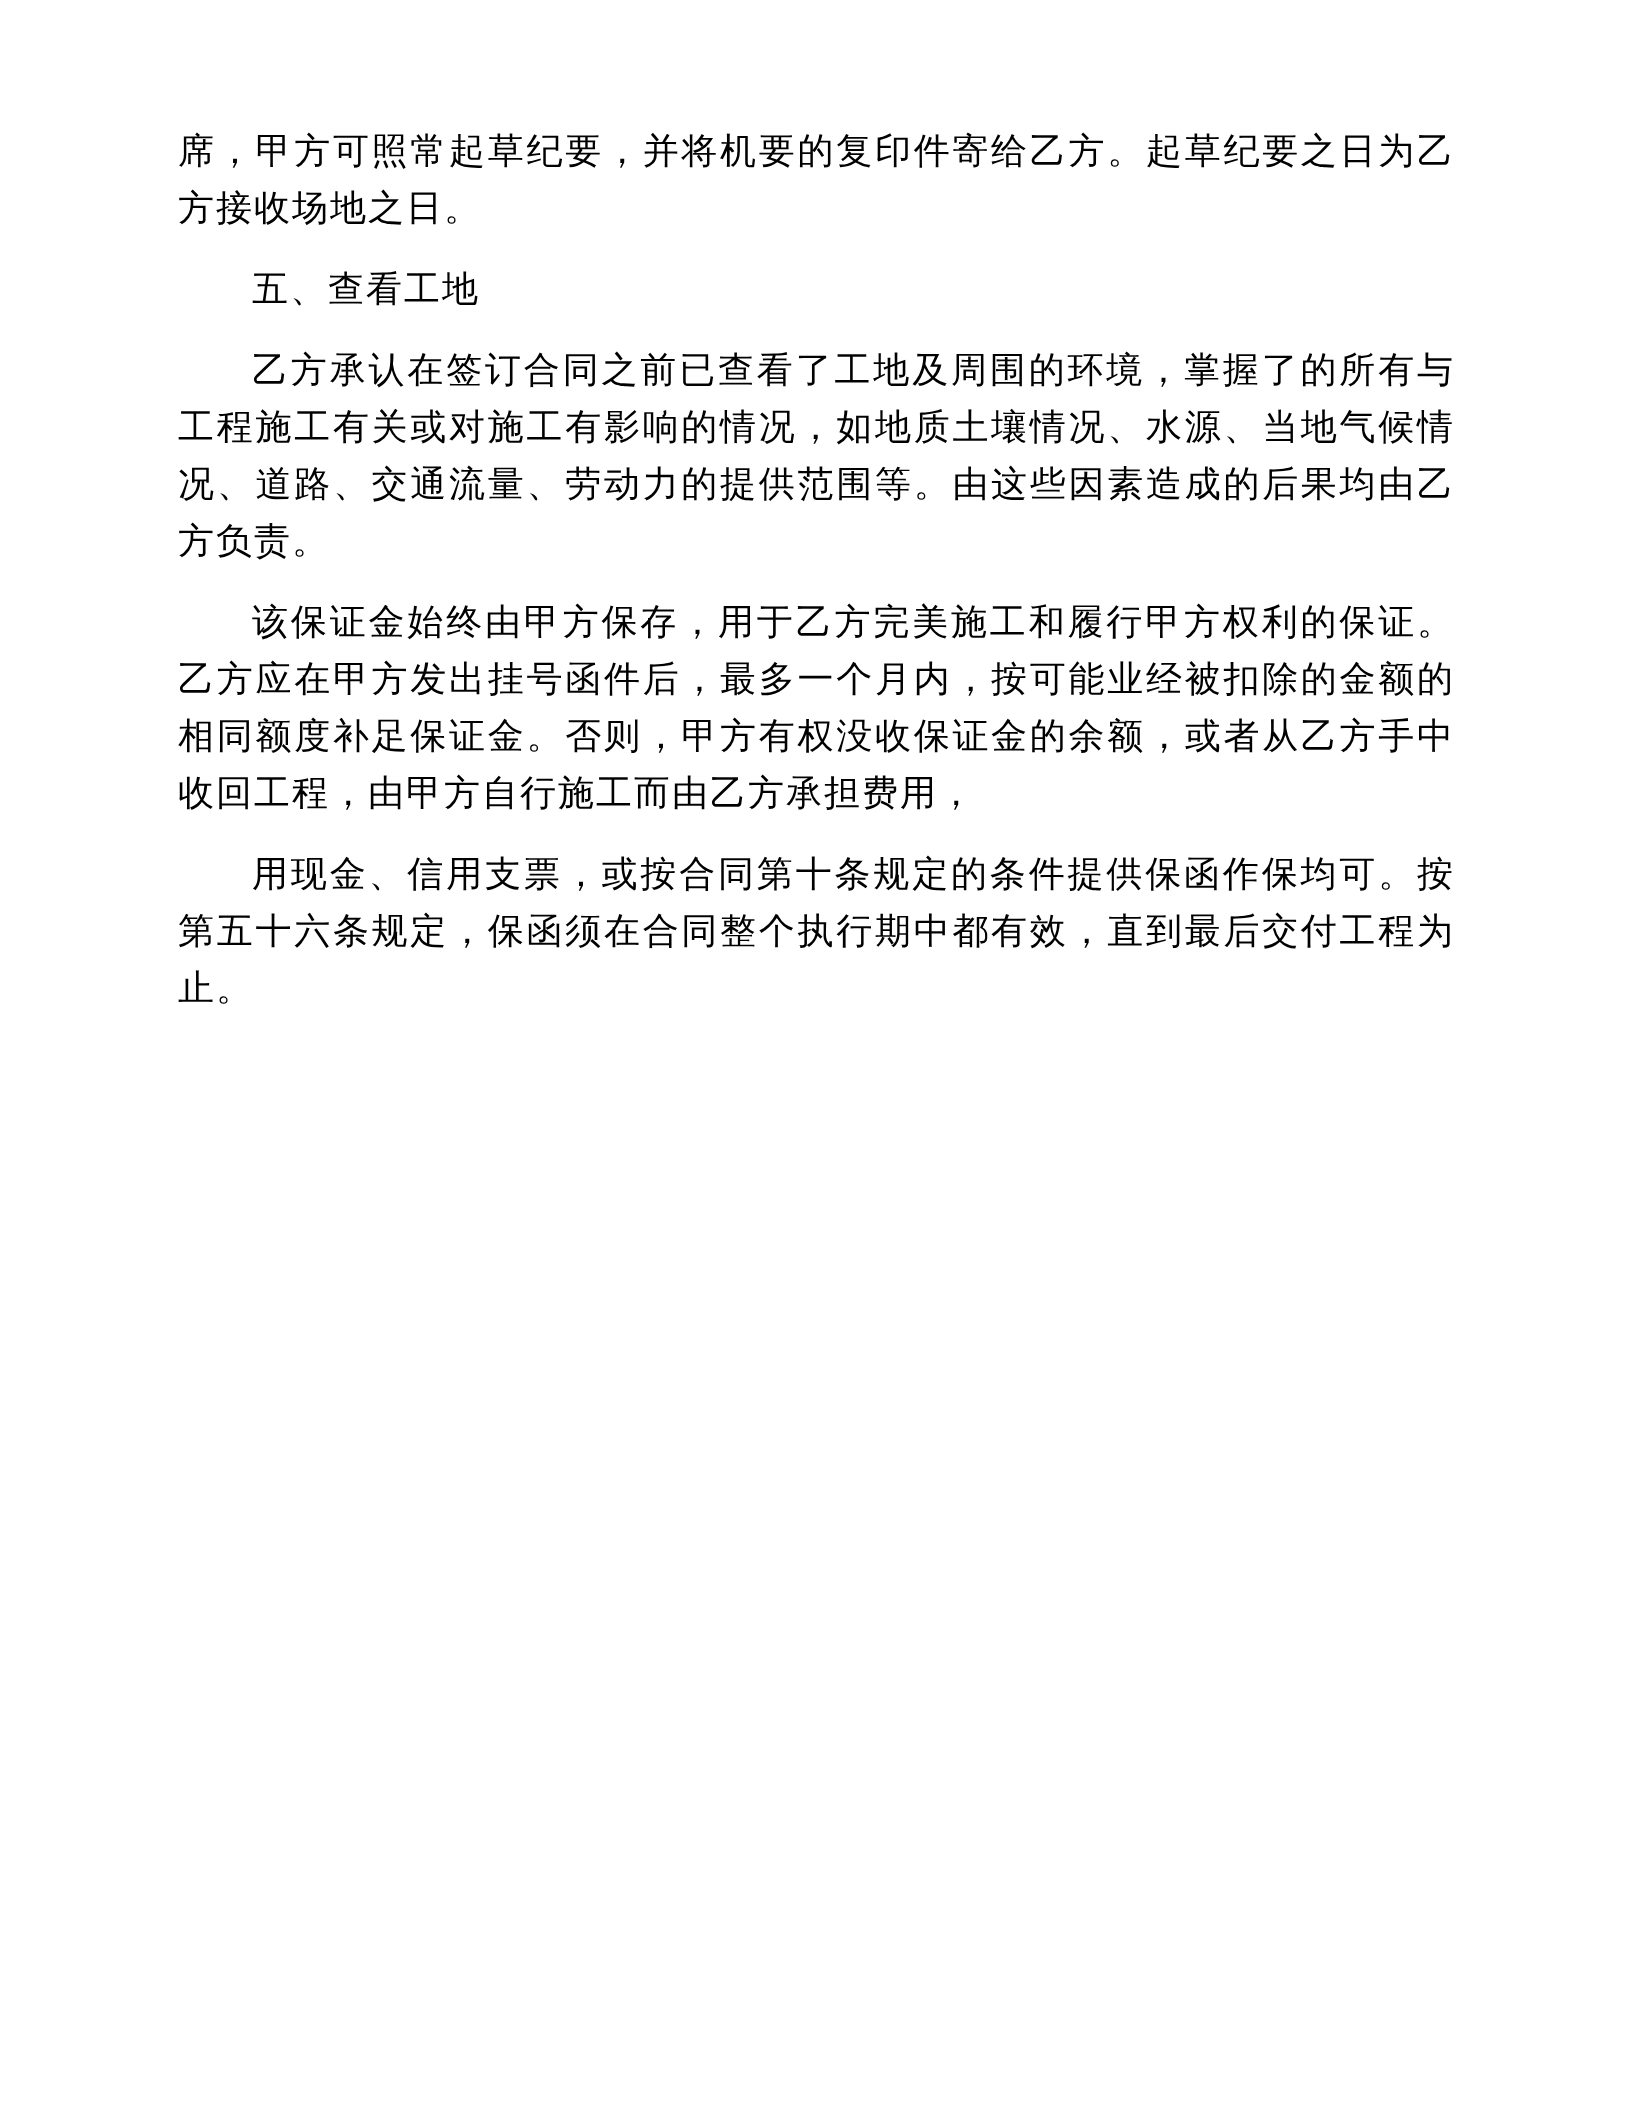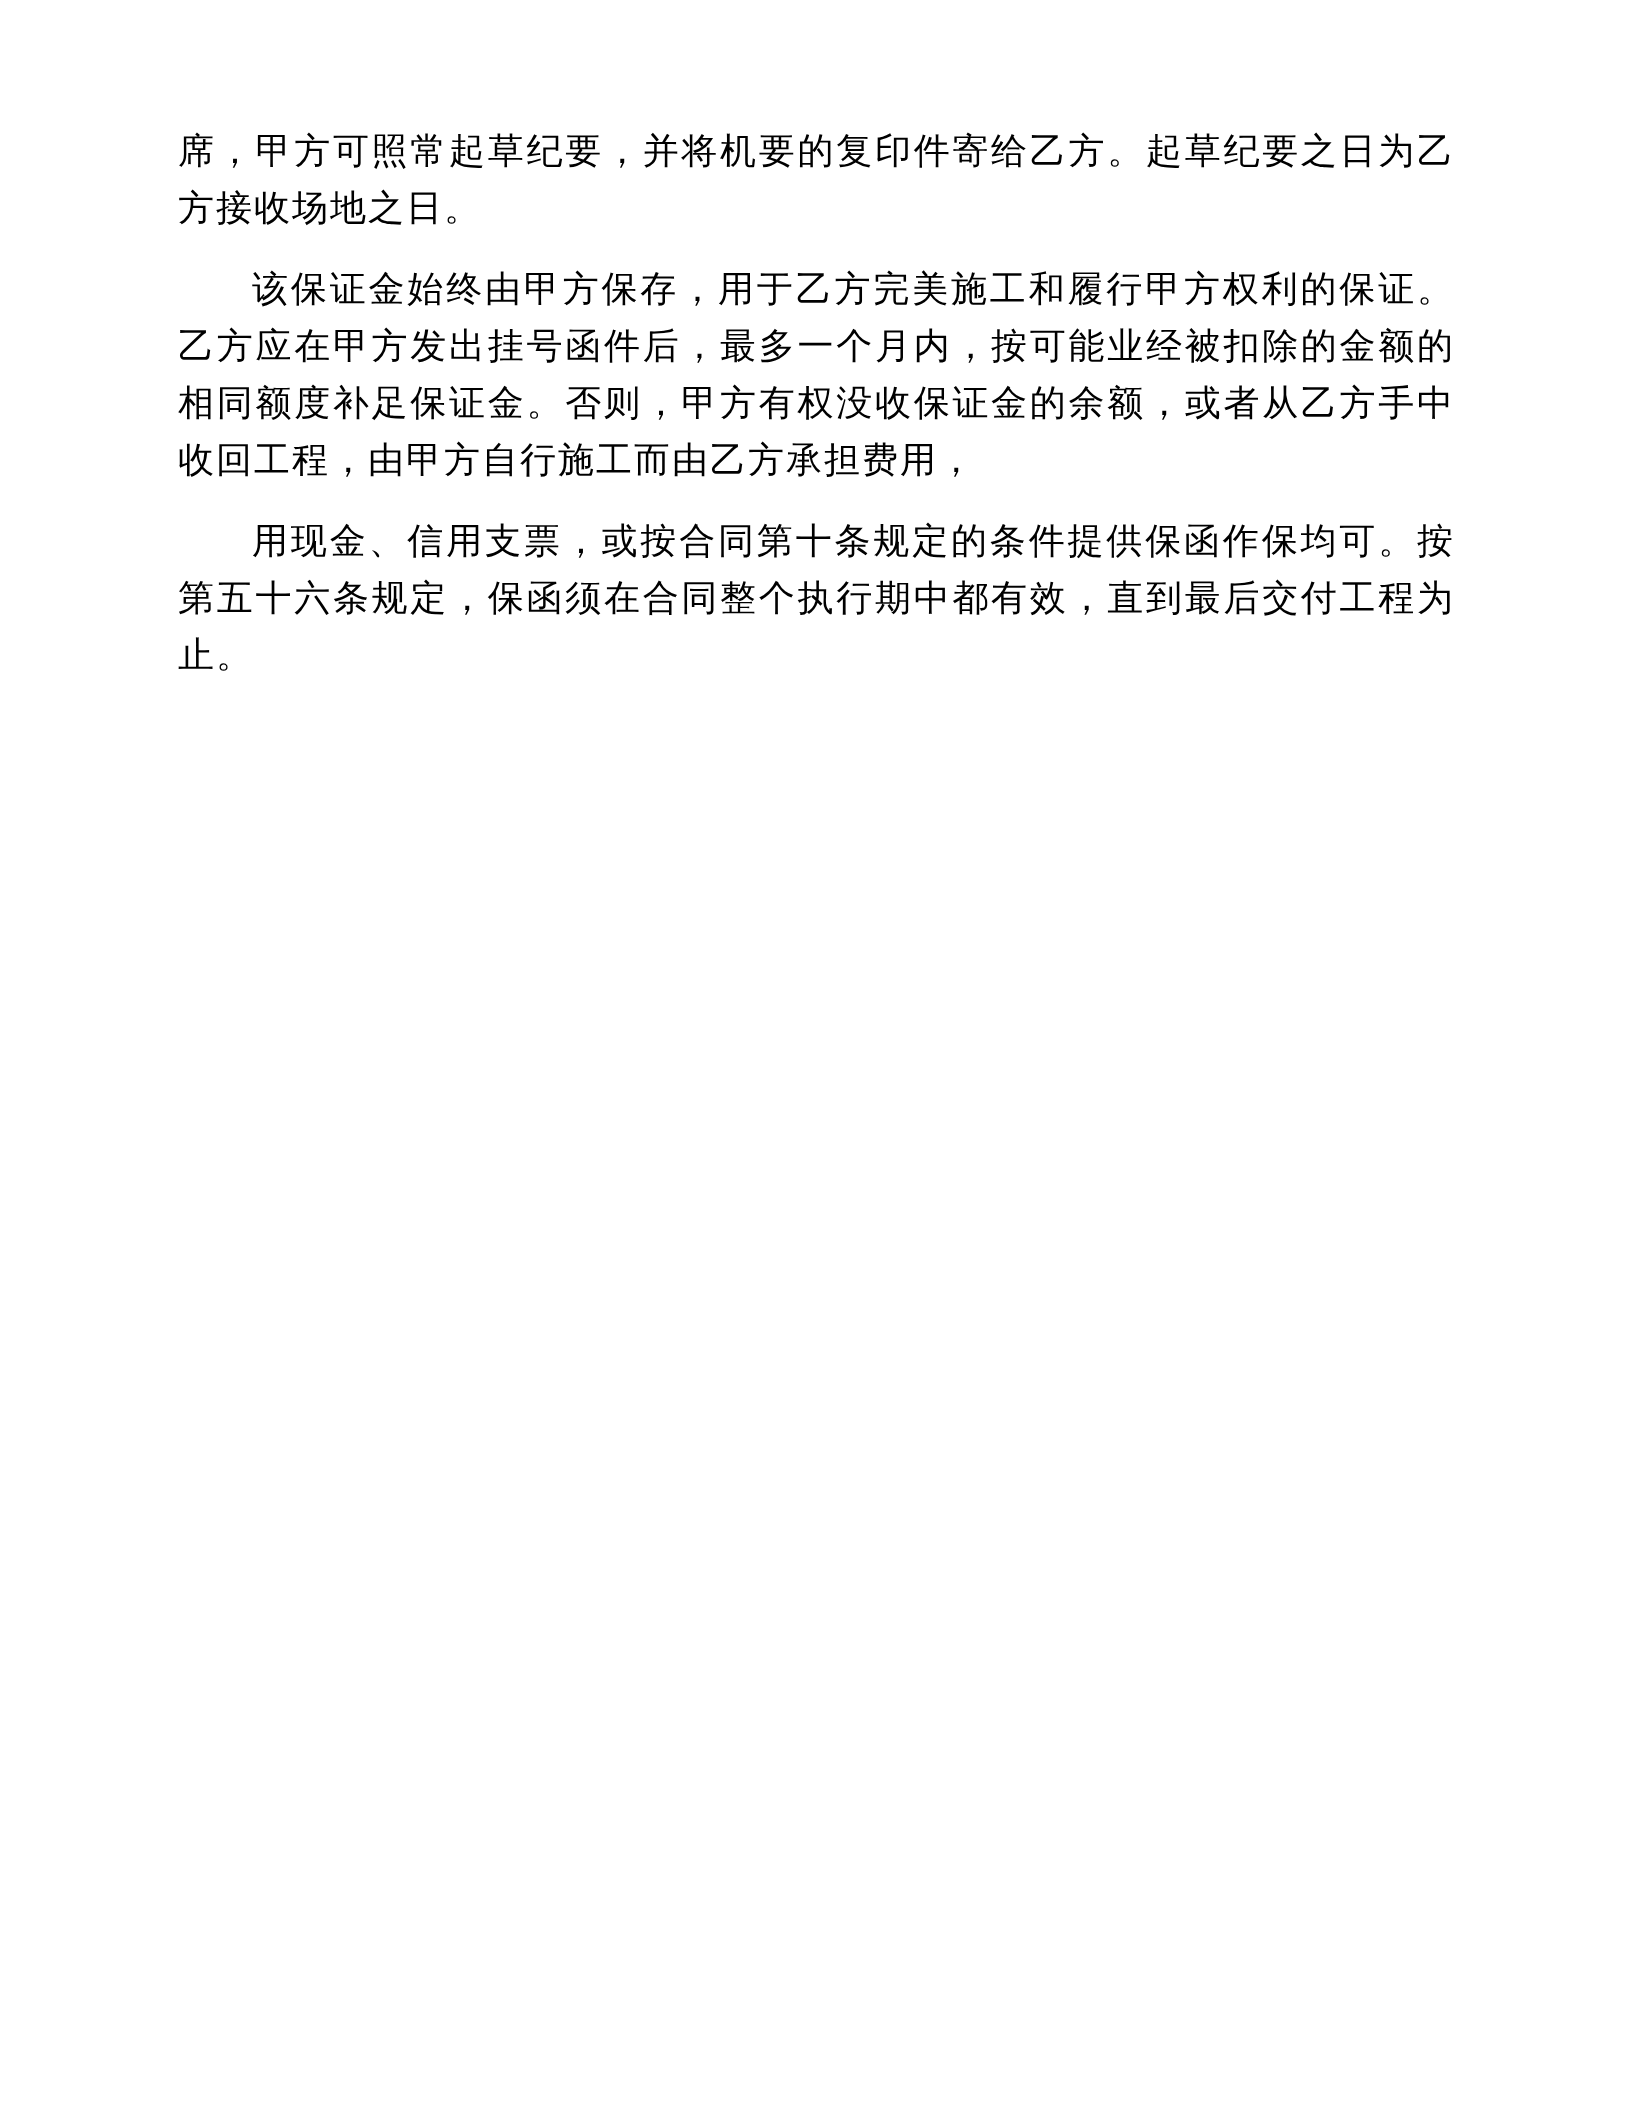--- a/index.html
+++ b/index.html
@@ -43,21 +43,23 @@
     }
   </style>
 </head>
 <body>
 
 <div class="page">
   <div class="doc">
 
     <p class="no-indent">席，甲方可照常起草纪要，并将机要的复印件寄给乙方。起草纪要之日为乙方接收场地之日。</p>
 
+    <p class="heading">五、查看工地</p>
 
+    <p class="indent">乙方承认在签订合同之前已查看了工地及周围的环境，掌握了的所有与工程施工有关或对施工有影响的情况，如地质土壤情况、水源、当地气候情况、道路、交通流量、劳动力的提供范围等。由这些因素造成的后果均由乙方负责。</p>
 
 
 
     <p class="indent">该保证金始终由甲方保存，用于乙方完美施工和履行甲方权利的保证。乙方应在甲方发出挂号函件后，最多一个月内，按可能业经被扣除的金额的相同额度补足保证金。否则，甲方有权没收保证金的余额，或者从乙方手中收回工程，由甲方自行施工而由乙方承担费用，</p>
 
     <p class="indent">用现金、信用支票，或按合同第十条规定的条件提供保函作保均可。按第五十六条规定，保函须在合同整个执行期中都有效，直到最后交付工程为止。</p>
 
   </div>
 </div>
 

